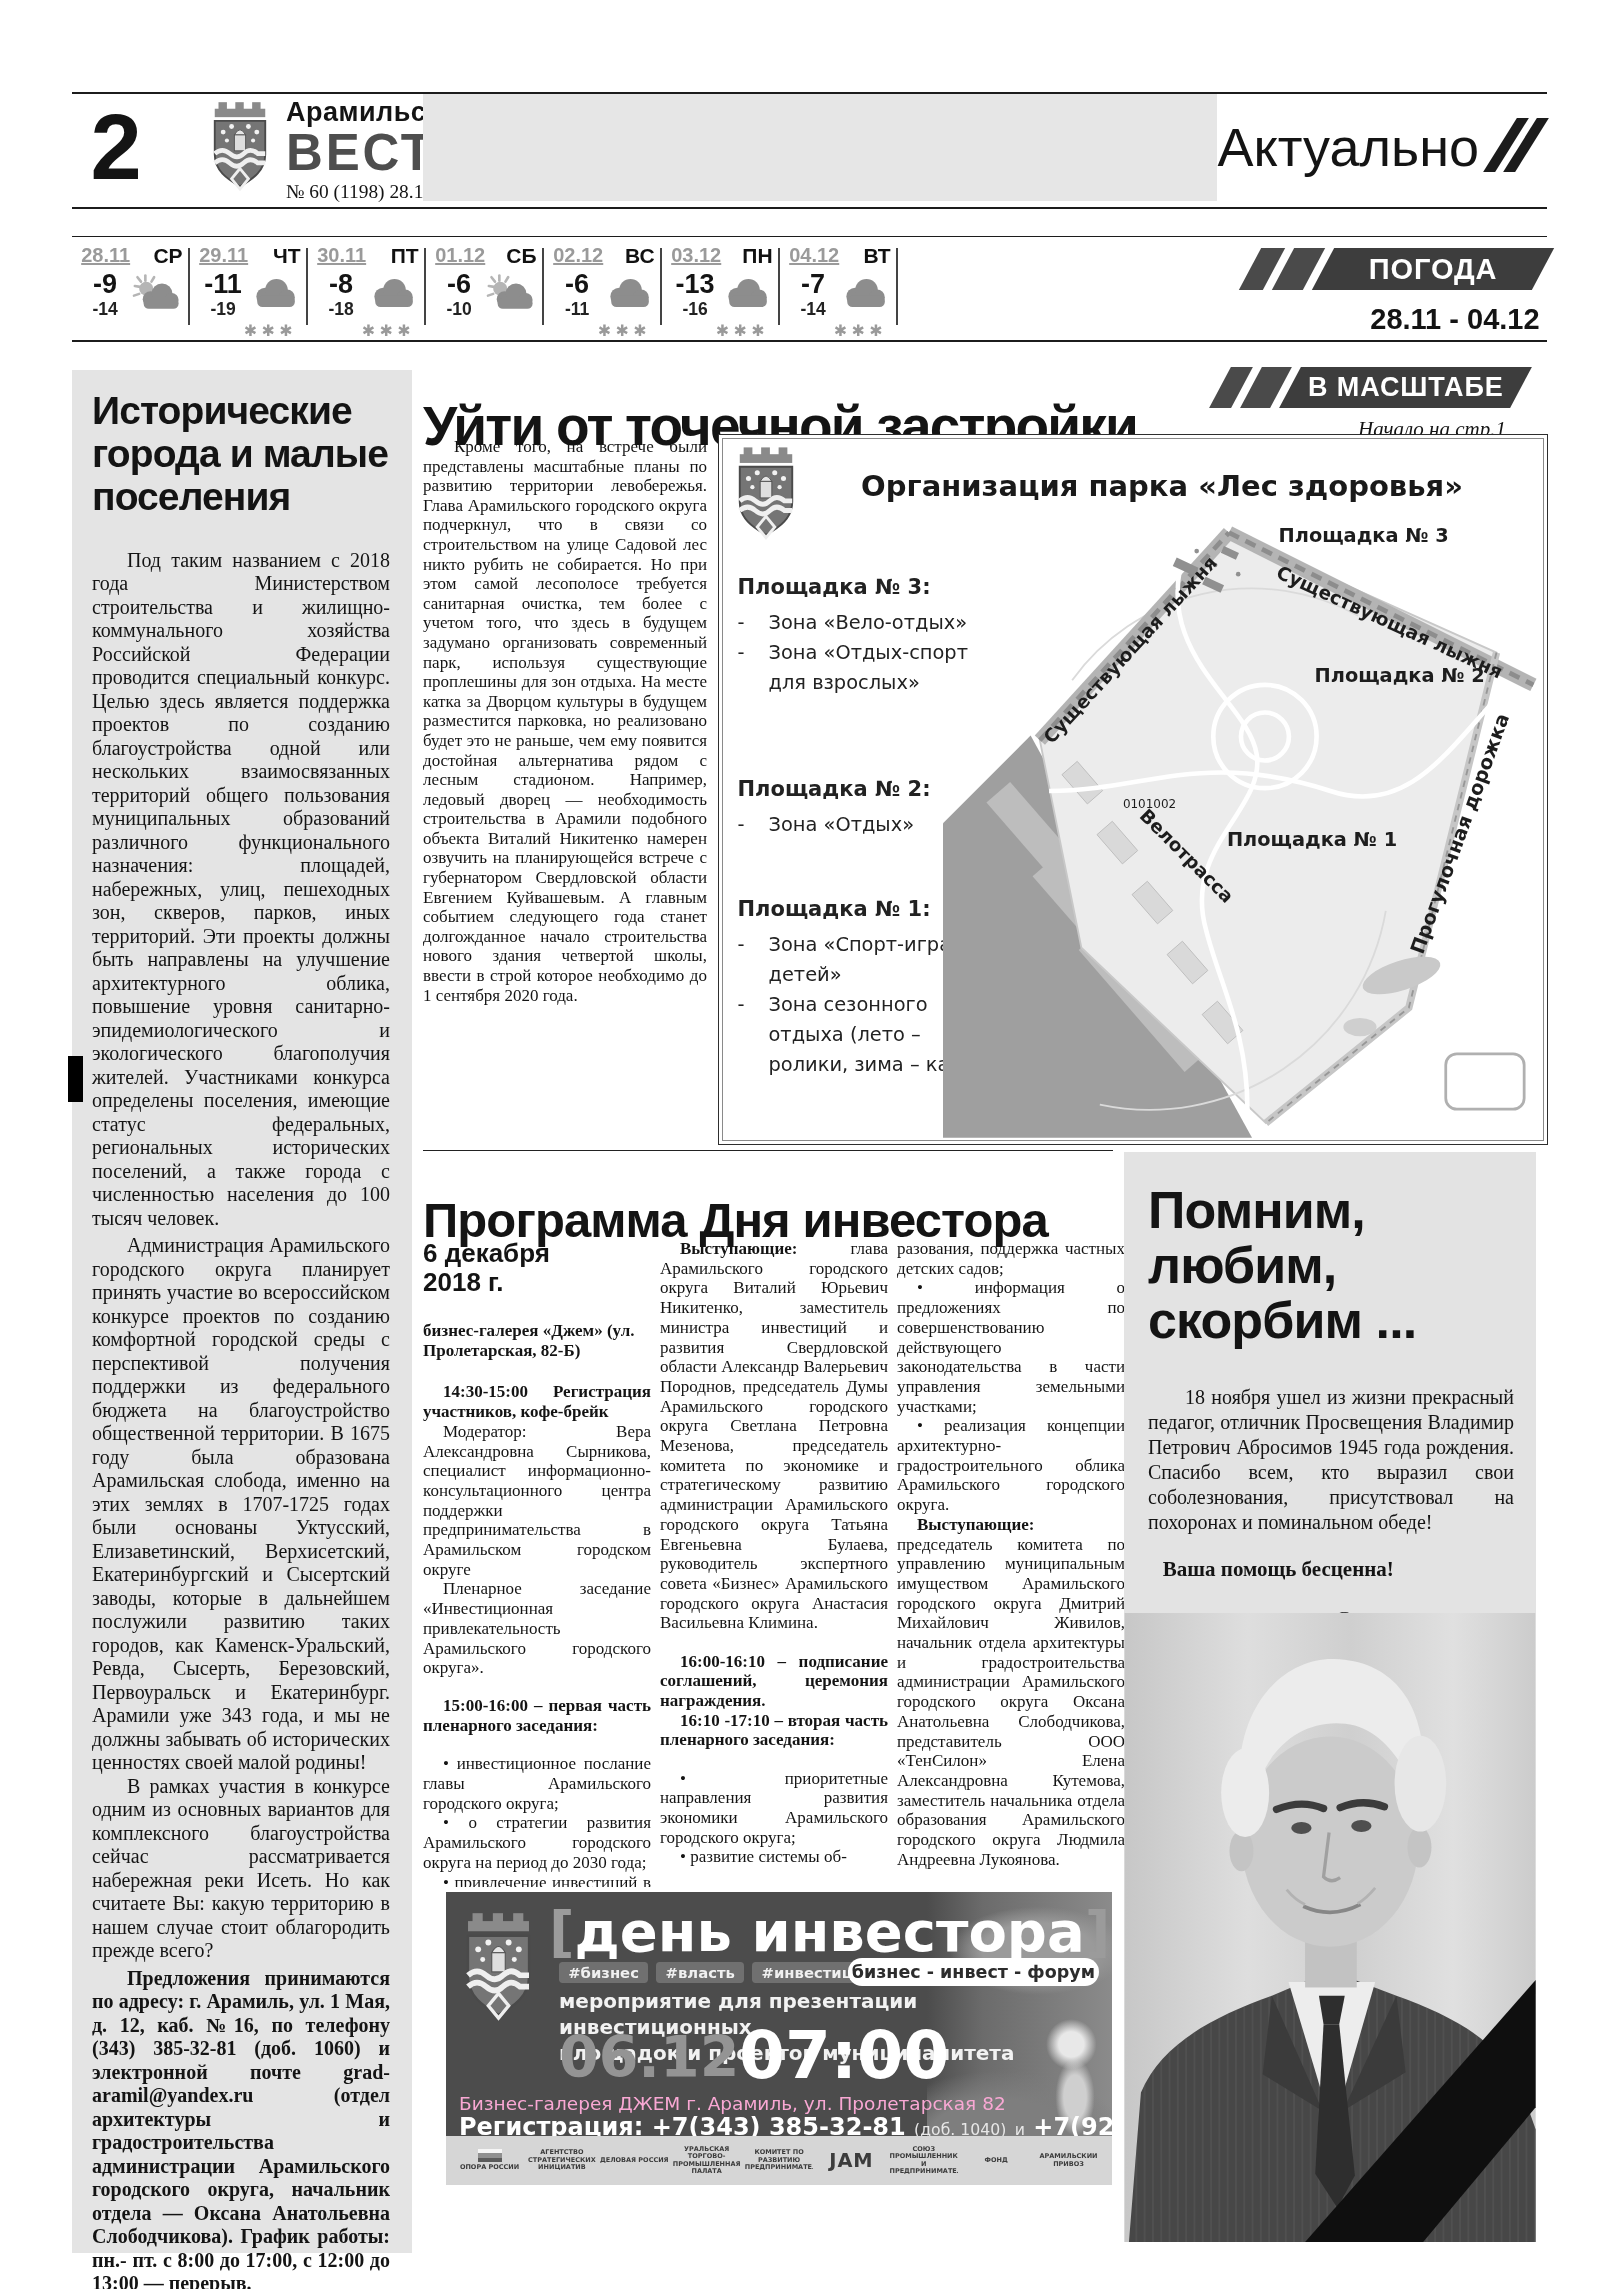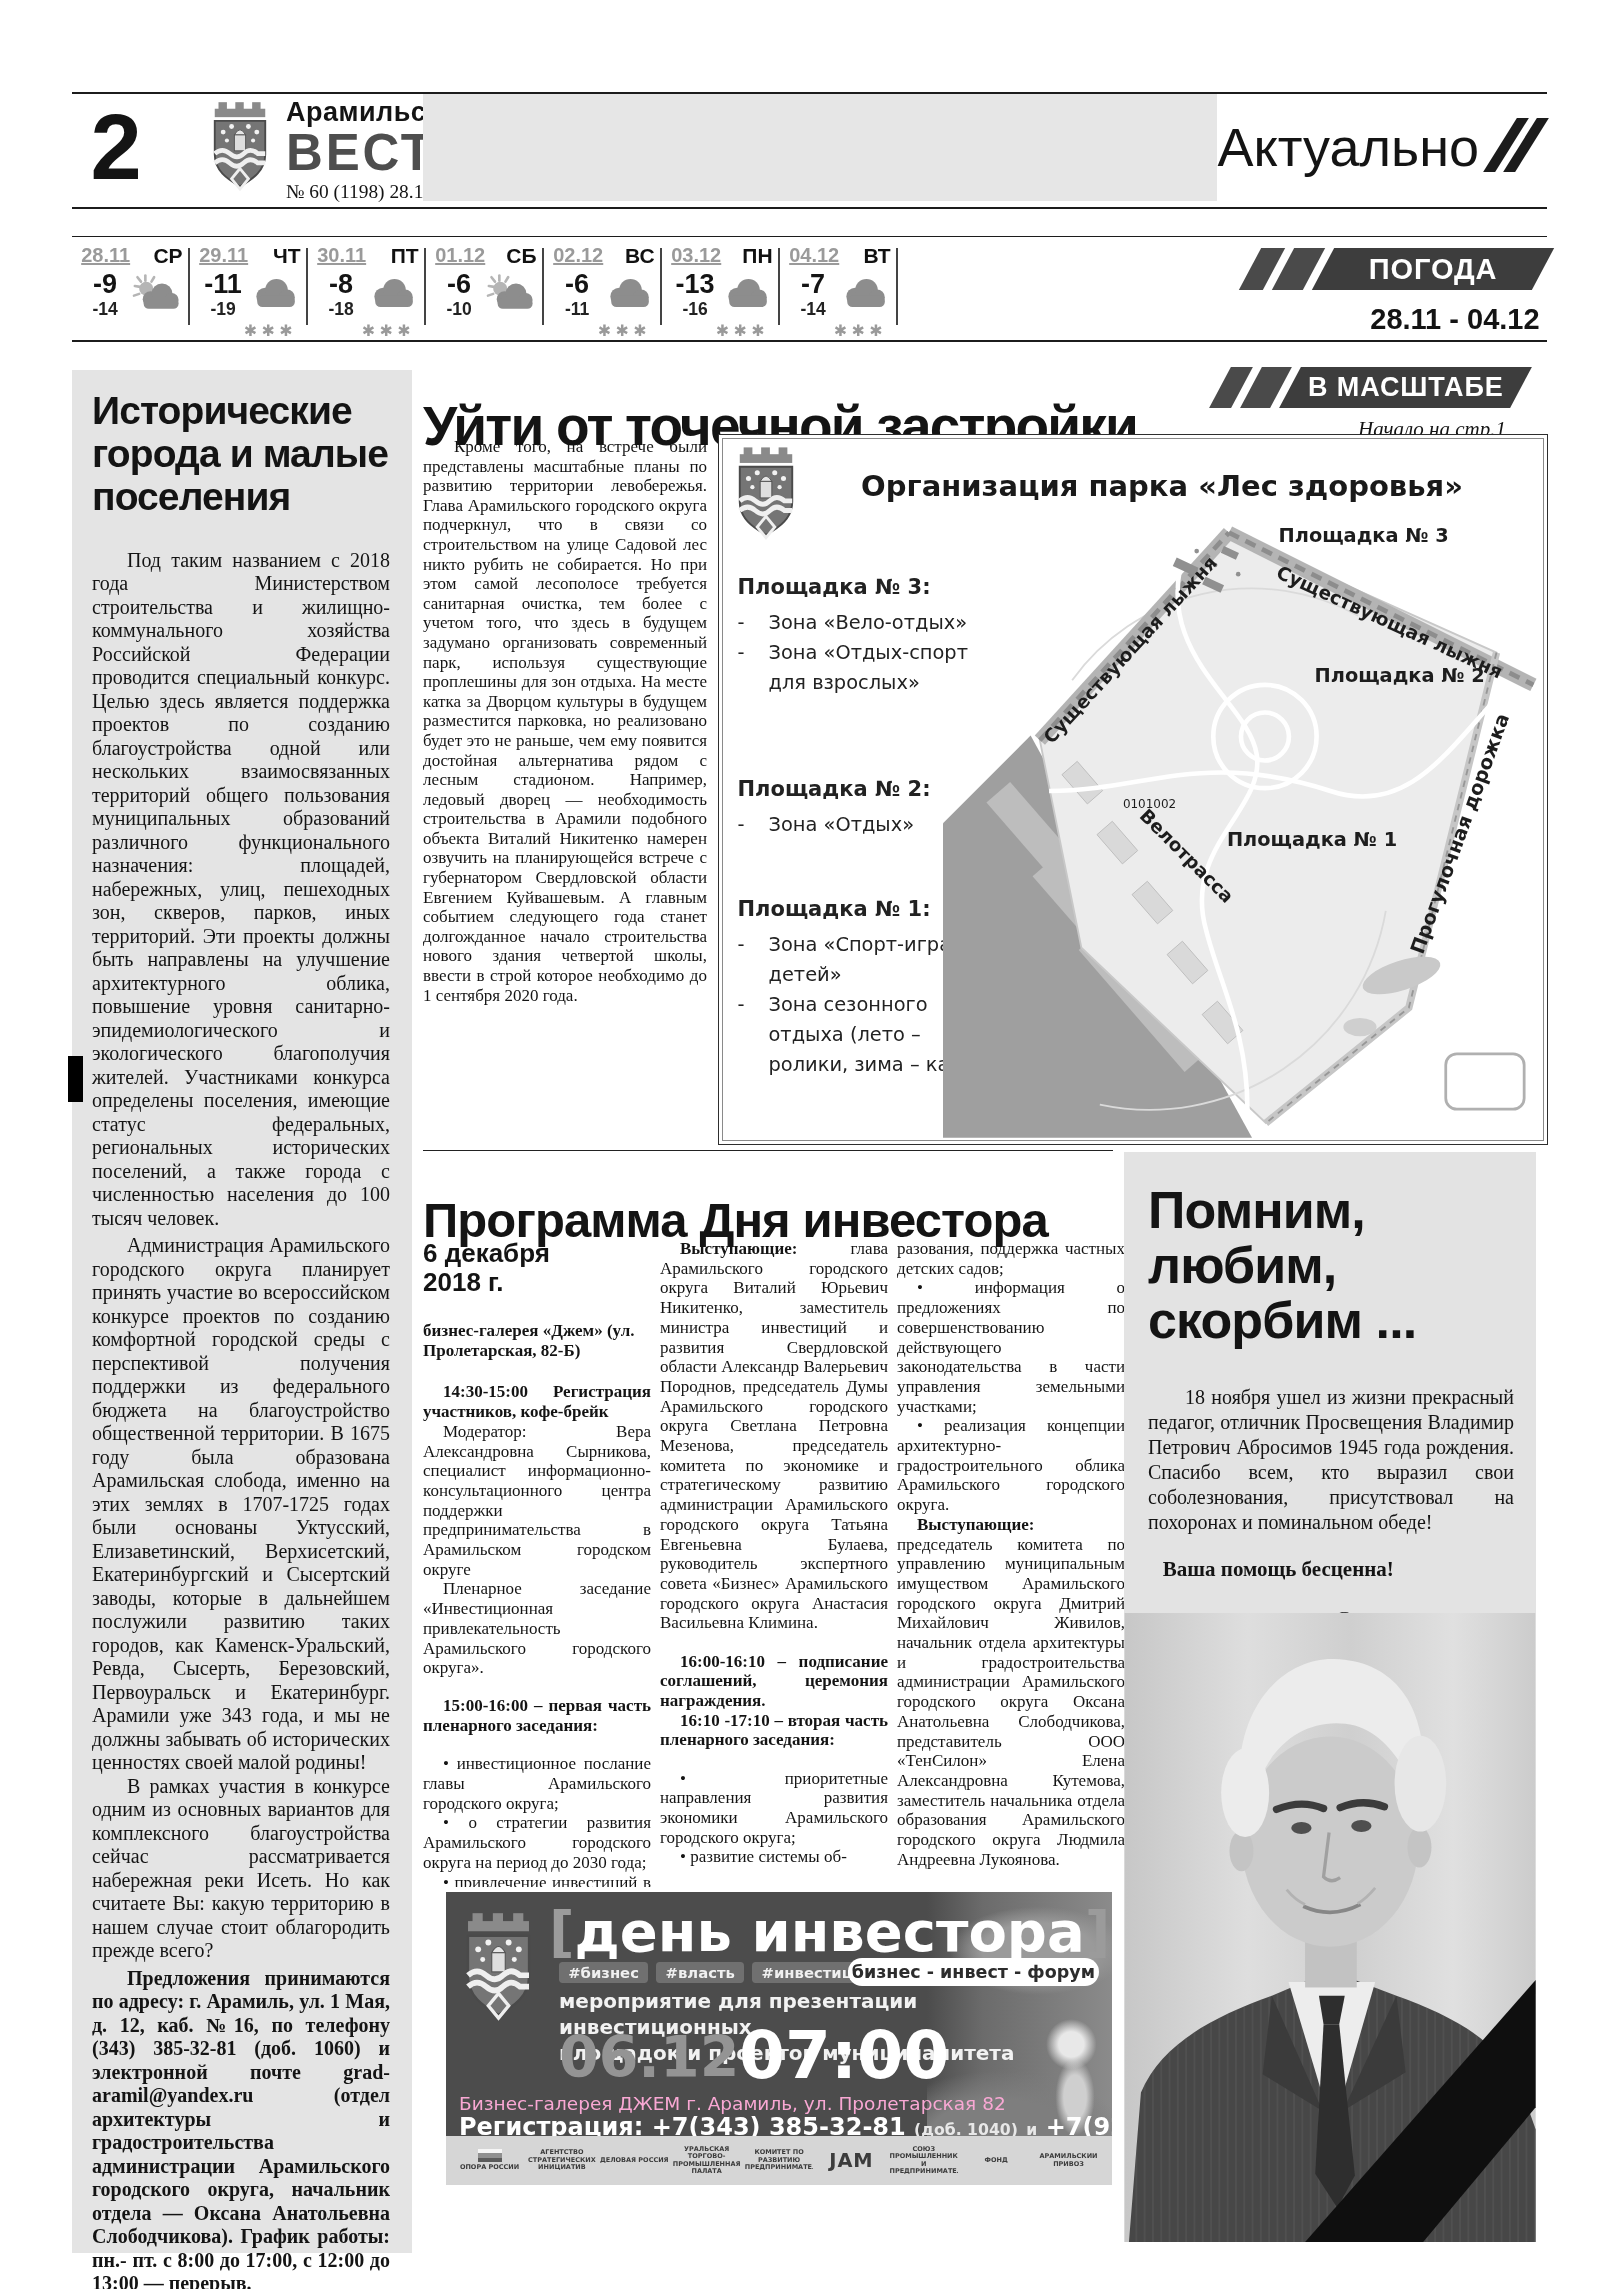--- a/index.html
+++ b/index.html
@@ -123,21 +123,21 @@
   .ad-title .br{color:#9b9b9b;font-weight:bold;}
   .ad-tags{position:absolute;left:113px;top:70px;display:flex;gap:8.3px;}
   .tag-pill{background:#707070;color:#f0f0f0;font:bold 14.8px/21px "DejaVu Sans",sans-serif;padding:0 9.2px;border-radius:3.7px;}
   .ad-forum{position:absolute;right:13px;top:66px;background:#fff;color:#2c2c2c;
             font:bold 17.5px/28px "DejaVu Sans",sans-serif;padding:0 4px;border-radius:14px;}
   .ad-desc{position:absolute;left:113px;top:96px;color:#f2f2f2;font:bold 20px/26px "DejaVu Sans",sans-serif;}
   .ad-date{position:absolute;left:113px;top:135px;font:bold 57px/61px "DejaVu Sans",sans-serif;color:#949494;}
   .ad-time{position:absolute;left:293px;top:129px;font:bold 66px/70px "DejaVu Sans",sans-serif;color:#fff;}
   .ad-venue{position:absolute;left:13px;top:201px;color:#f9a8d4;font:18.5px/21px "DejaVu Sans",sans-serif;}
   .ad-reg{position:absolute;left:13px;top:222px;color:#fff;font:bold 24px/26px "DejaVu Sans",sans-serif;white-space:nowrap;}
-  .ad-reg .small{font-size:15.7px;font-weight:bold;color:#e8e8e8;}
+  .ad-reg .small{font-size:15.7px;font-weight:normal;color:#e8e8e8;}
   .ad-logos{position:absolute;left:0;bottom:0;width:100%;height:49px;background:#d6d6d6;
             display:flex;align-items:center;gap:3.7px;padding:0 9.2px;box-sizing:border-box;}
   .plogo{flex:1;color:#3c3c3c;font:bold 6.5px/7.4px "DejaVu Sans",sans-serif;text-align:center;
          text-transform:uppercase;overflow:hidden;max-height:42px;}
   .plogo.jam{font:bold 19.4px/20px "DejaVu Sans",sans-serif;letter-spacing:0.9px;}
   .plogo.flag:before{content:"";display:block;margin:0 auto 1.8px;width:24px;height:13px;
          background:linear-gradient(180deg,#f5f5f5 33%,#8f8f8f 33% 66%,#5a5a5a 66%);}
 </style>
 </head>
 <body>

